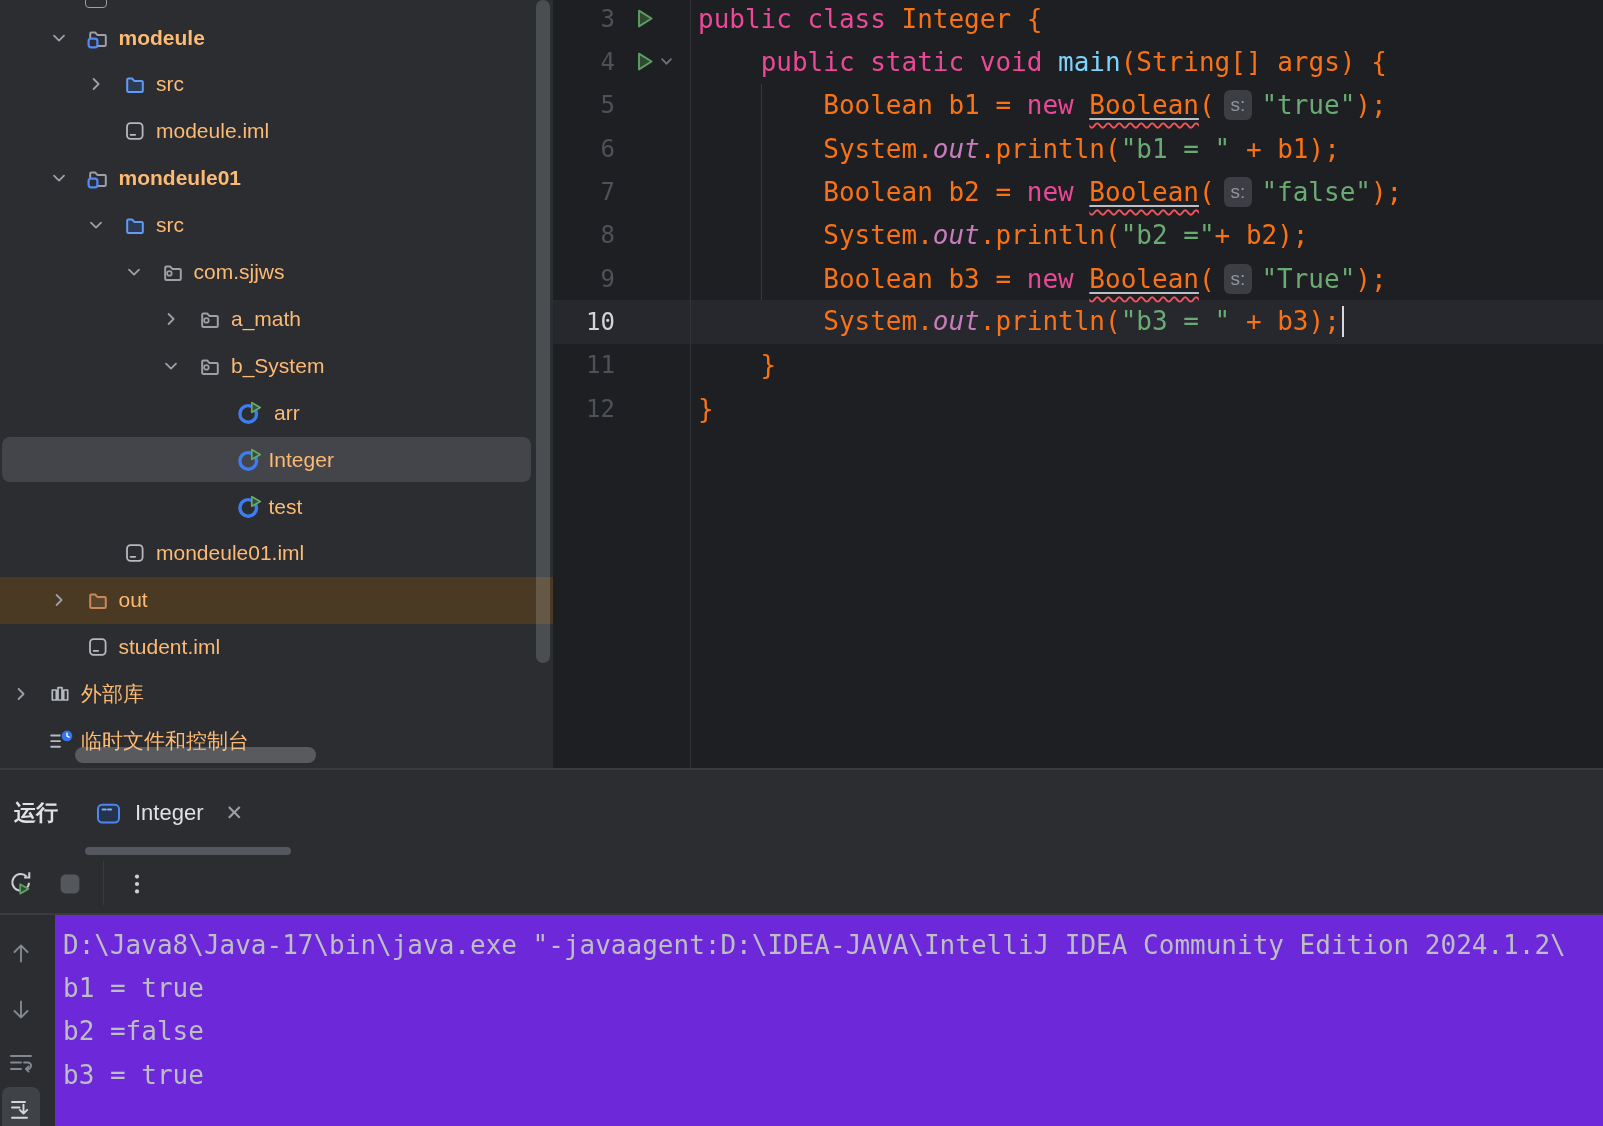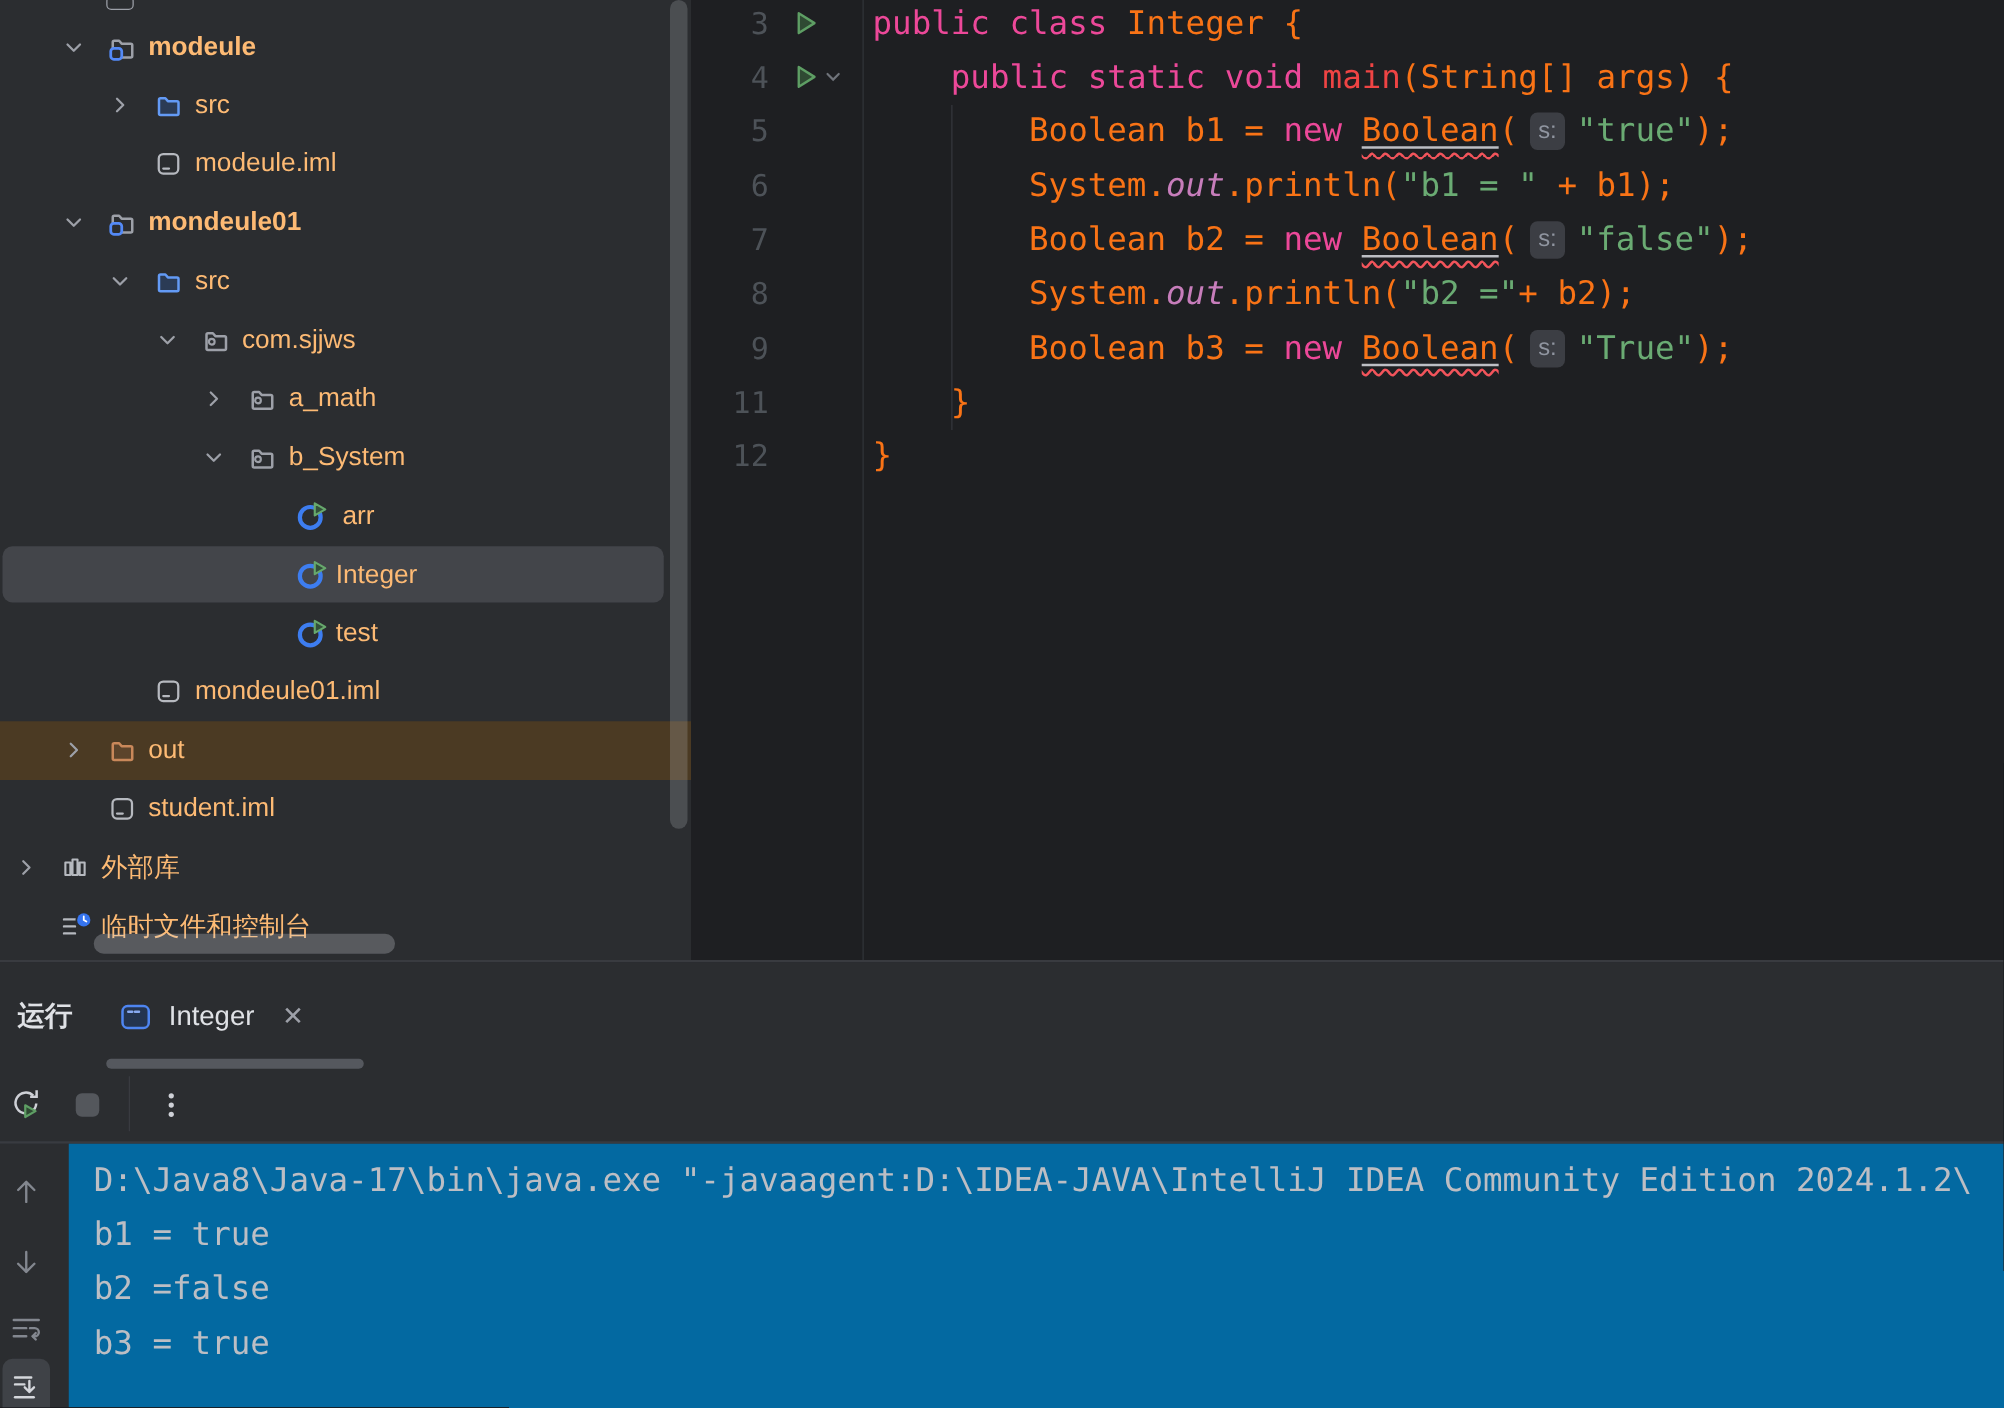--- a/index.html
+++ b/index.html
@@ -27,21 +27,21 @@
   .code-lines{position:absolute;left:0;top:-3px;right:0;}
   .code-line{display:flex;align-items:center;height:43.33px;font-family:"DejaVu Sans Mono","Liberation Mono",monospace;
              font-size:26px;color:#BCBEC4;}
   .code-line.current{background:#26282E;}
   .ln{flex:0 0 62px;width:62px;text-align:right;font-size:24px;color:#4D5258;}
   .current .ln{color:#D2D4D9;}
   .gut{flex:0 0 75px;width:75px;display:flex;align-items:center;padding-left:17px;box-sizing:border-box;gap:1px;}
   .code{white-space:pre;padding-left:8px;}
   .tk-kw{color:#ec4899}
   .tk-def{color:#f97316}
-  .tk-fn{color:#ef4444}
+  .tk-fn{color:#7dd3fc}
   .tk-field{color:#C77DBB;font-style:italic}
   .tk-str{color:#6AAB73}
   .sq{text-decoration-line:underline;text-decoration-style:wavy;text-decoration-color:#F2545B;
       text-decoration-thickness:1.5px;text-underline-offset:8px;}
   .u{text-decoration-line:underline;text-decoration-style:solid;text-decoration-color:#BCBEC4;
      text-decoration-thickness:1.5px;text-underline-offset:4px;}
   .inlay{display:inline-block;background:#3C3E44;color:#9095A0;border-radius:6px;font-size:19px;line-height:26px;
          padding:2px 7px;margin:0 9px;font-family:"Liberation Sans","DejaVu Sans",sans-serif;vertical-align:3px;}
   .caret{display:inline-block;width:2.5px;height:31px;background:#D6D8DD;vertical-align:-7px;margin-left:2px;}
 
@@ -54,22 +54,22 @@
   .run-tab .tab-close{font-size:21px;color:#9DA0A8;margin-left:22px;font-family:"DejaVu Sans",sans-serif;}
   .tab-thumb{position:absolute;left:85px;top:77px;width:206px;height:8px;border-radius:4px;background:#55585E;}
   .run-toolbar{position:absolute;left:0;top:85px;width:100%;height:58px;}
   .tb-btn{position:absolute;}
   .tb-sep{position:absolute;left:103px;top:6px;width:1px;height:44px;background:#393B40;}
   .console-divider{position:absolute;left:0;top:143px;width:100%;height:1.5px;background:#393B40;}
   .console{position:absolute;left:0;top:145px;width:100%;height:211px;}
   .console-gutter{position:absolute;left:0;top:0;width:55px;height:100%;background:#2B2D30;}
   .cg-btn{position:absolute;left:4px;width:34px;height:34px;display:flex;align-items:center;justify-content:center;}
   .cg-btn.selected{left:2px;width:38px;height:46px;background:#3F4247;border-radius:8px;}
-  .console-text{position:absolute;left:55px;top:0;right:0;height:100%;background:#0369a1;overflow:hidden;
-                padding:8px 0 0 20px;box-sizing:border-box;}
+  .console-text{position:absolute;left:55px;top:0;right:0;height:100%;background:#6d28d9;overflow:hidden;
+                padding:8px 0 0 8px;box-sizing:border-box;}
   .console-line{height:43.33px;display:flex;align-items:center;white-space:pre;
                 font-family:"DejaVu Sans Mono","Liberation Mono",monospace;font-size:26px;color:#BCBEC4;}
 </style>
 </head>
 <body>
 
 <div class="root">
 
   <div class="project-panel">
     <div class="sliver"></div>
@@ -313,20 +313,25 @@
         </div>
         <div class="code-line">
           <span class="ln">8</span>
           <span class="gut"></span>
           <span class="code"><span class="tk-def">        System.</span><span class="tk-field">out</span><span class="tk-def">.println(</span><span class="tk-str">"b2 ="</span><span class="tk-def">+ b2);</span></span>
         </div>
         <div class="code-line">
           <span class="ln">9</span>
           <span class="gut"></span>
           <span class="code"><span class="tk-def">        Boolean b3 = </span><span class="tk-kw">new</span><span class="tk-def"> </span><span class="sq tk-def"><span class="u">Boolean</span></span><span class="tk-def">(</span><span class="inlay">s:</span><span class="tk-str">"True"</span><span class="tk-def">);</span></span>
+        </div>
+        <div class="code-line current">
+          <span class="ln">10</span>
+          <span class="gut"></span>
+          <span class="code"><span class="tk-def">        System.</span><span class="tk-field">out</span><span class="tk-def">.println(</span><span class="tk-str">"b3 = "</span><span class="tk-def"> + b3);</span><span class="caret"></span></span>
         </div>
         <div class="code-line">
           <span class="ln">11</span>
           <span class="gut"></span>
           <span class="code"><span class="tk-def">    }</span></span>
         </div>
         <div class="code-line">
           <span class="ln">12</span>
           <span class="gut"></span>
           <span class="code"><span class="tk-def">}</span></span>

